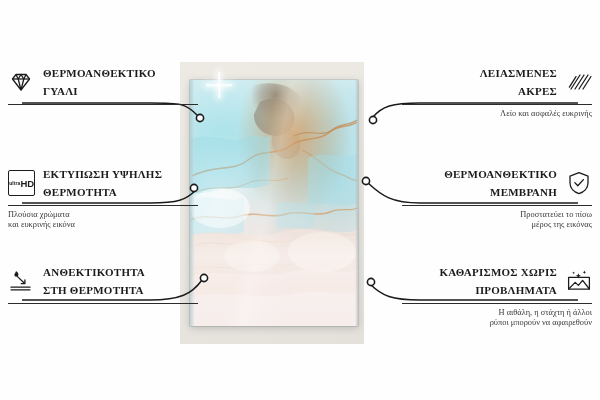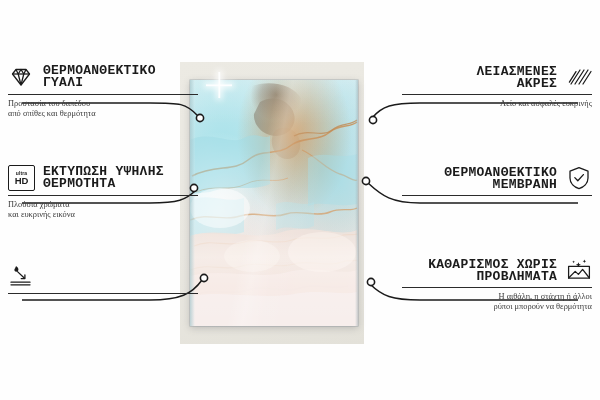--- a/index.html
+++ b/index.html
@@ -53,38 +53,38 @@
 
   
   #callouts{position:absolute;left:0;top:0;width:600px;height:400px;pointer-events:none;}
 
   
   .feature{position:absolute;width:190px;}
   .feature.left{left:8px;text-align:left;}
   .feature.right{right:8px;text-align:right;}
 
   .f-head{display:flex;align-items:center;gap:9px;}
-  .feature.right .f-head{justify-content:flex-end;align-items:flex-end;}
+  .feature.right .f-head{justify-content:flex-end;}
   .f-title{
-    font-family:Liberation Mono, monospace;
-    font-size:13px;line-height:12px;letter-spacing:.25px;
+    font-family:Liberation Serif, serif;
+    font-size:11px;line-height:18px;letter-spacing:.25px;
     color:#1b1b1b;font-weight:700;white-space:pre-line;
   }
   .f-icon{width:26px;height:26px;flex:0 0 26px;color:#1b1b1b;}
   .f-icon svg{display:block;width:26px;height:26px;}
   .f-rule{height:1px;background:#2b2b2b;margin:4px 0 4px 0;}
   .f-desc{
     font-family:"Liberation Serif", serif;
     font-size:8.4px;line-height:10.4px;color:#3a3a3a;white-space:pre-line;
   }
 
   
   .hd-badge{
     width:25px;height:24px;border:1.4px solid #1b1b1b;border-radius:2px;
-    display:flex;flex-direction:column;align-items:center;justify-content:center;
+    display:flex;flex-direction:row;align-items:center;justify-content:center;
     line-height:1;
   }
   .hd-badge .u{font-family:"Liberation Sans",sans-serif;font-size:5px;font-weight:700;letter-spacing:.1px;}
   .hd-badge .h{font-family:"Liberation Sans",sans-serif;font-size:9.5px;font-weight:700;letter-spacing:-.2px;margin-top:.5px;}
 </style>
 </head>
 <body>
 
 <div id="stage">
 
@@ -203,22 +203,20 @@
               <path d="M8,5.5 L10.2,10 L13,21"></path>
               <path d="M18,5.5 L15.8,10 L13,21"></path>
           <path d="M10.2,10 L13,5.5 L15.8,10"></path>
         </g>
           </svg>
       </span>
       <span class="f-title">ΘΕΡΜΟΑΝΘΕΚΤΙΚΟ
 ΓΥΑΛΙ</span>
     </div>
     <div class="f-rule"></div>
-    <div class="f-desc">Προστασία του δαπέδου
-από σπίθες και θερμότητα</div>
   </div>
 
   <div class="feature left" style="top:165px;">
     <div class="f-head">
       <span class="f-icon">
         <span class="hd-badge">
           <span class="u">ultra</span>
           <span class="h">HD</span>
         </span>
       </span>
@@ -236,20 +234,22 @@
         <svg viewBox="0 0 26 26">
             <g fill="none" stroke="currentColor" stroke-width="1.3" stroke-linecap="round" stroke-linejoin="round">
           <path d="M8.4,3.2 C10.6,4.8 10.9,6.6 9.9,7.9 C9.1,9 7.4,9 6.7,7.9 C6,6.9 6.6,5.6 7.4,5 C7.2,4.3 7.6,3.6 8.4,3.2 Z" fill="currentColor" stroke="none"></path>
           <path d="M9.5,8.6 L16.5,15.2"></path>
           <path d="M13.2,15.6 L16.9,15.6 L16.9,12"></path>
           <path d="M3,19.2 L22,19.2"></path>
           <path d="M3,21.8 L22,21.8"></path>
         </g>
           </svg>
       </span>
+      <span class="f-title">ΑΝΘΕΚΤΙΚΟΤΗΤΑ
+ΣΤΗ ΘΕΡΜΟΤΗΤΑ</span>
     </div>
     <div class="f-rule"></div>
   </div>
 
   <div class="feature right" style="top:64px;">
     <div class="f-head">
       <span class="f-title">ΛΕΙΑΣΜΕΝΕΣ
 ΑΚΡΕΣ</span>
       <span class="f-icon">
         <svg viewBox="0 0 26 26">
@@ -274,36 +274,38 @@
       <span class="f-icon">
         <svg viewBox="0 0 26 26">
             <g fill="none" stroke="currentColor" stroke-width="1.3" stroke-linecap="round" stroke-linejoin="round">
           <path d="M13,2.6 L22,6.2 L22,13 C22,18.4 17.8,22.2 13,23.6 C8.2,22.2 4,18.4 4,13 L4,6.2 Z"></path>
           <path d="M8.8,12.6 L11.8,15.8 L17.4,9.6"></path>
         </g>
           </svg>
       </span>
     </div>
     <div class="f-rule"></div>
-  </div>
-
-  <div class="feature right" style="top:257px;">
+    <div class="f-desc">Προστατεύει το πίσω
+μέρος της εικόνας</div>
+  </div>
+
+  <div class="feature right" style="top:263px;">
     <div class="f-head">
       <span class="f-title">ΚΑΘΑΡΙΣΜΟΣ ΧΩΡΙΣ
 ΠΡΟΒΛΗΜΑΤΑ</span>
       <span class="f-icon">
         <svg viewBox="0 0 26 26">
             <g fill="none" stroke="currentColor" stroke-width="1.25" stroke-linecap="round" stroke-linejoin="round">
           <path d="M2.6,21 L23.4,21 L23.4,9.4 L2.6,9.4 Z"></path>
           <path d="M2.6,21 L9.2,14.4 L12.4,17.4 L16.6,12.4 L23.4,21"></path>
           <path d="M12.4,5.2 L13.1,7 L14.9,7.7 L13.1,8.4 L12.4,10.2 L11.7,8.4 L9.9,7.7 L11.7,7 Z" fill="currentColor" stroke="none"></path>
           <path d="M18.4,2.4 L18.9,3.7 L20.2,4.2 L18.9,4.7 L18.4,6 L17.9,4.7 L16.6,4.2 L17.9,3.7 Z" fill="currentColor" stroke="none"></path>
           <path d="M7.6,3.4 L8,4.4 L9,4.8 L8,5.2 L7.6,6.2 L7.2,5.2 L6.2,4.8 L7.2,4.4 Z" fill="currentColor" stroke="none"></path>
         </g>
           </svg>
       </span>
     </div>
     <div class="f-rule"></div>
     <div class="f-desc">Η αιθάλη, η στάχτη ή άλλοι
-ρύποι μπορούν να θερμότητα</div>
+ρύποι μπορούν να αφαιρεθούν</div>
   </div>
 
 </div>
 
 </body></html>

